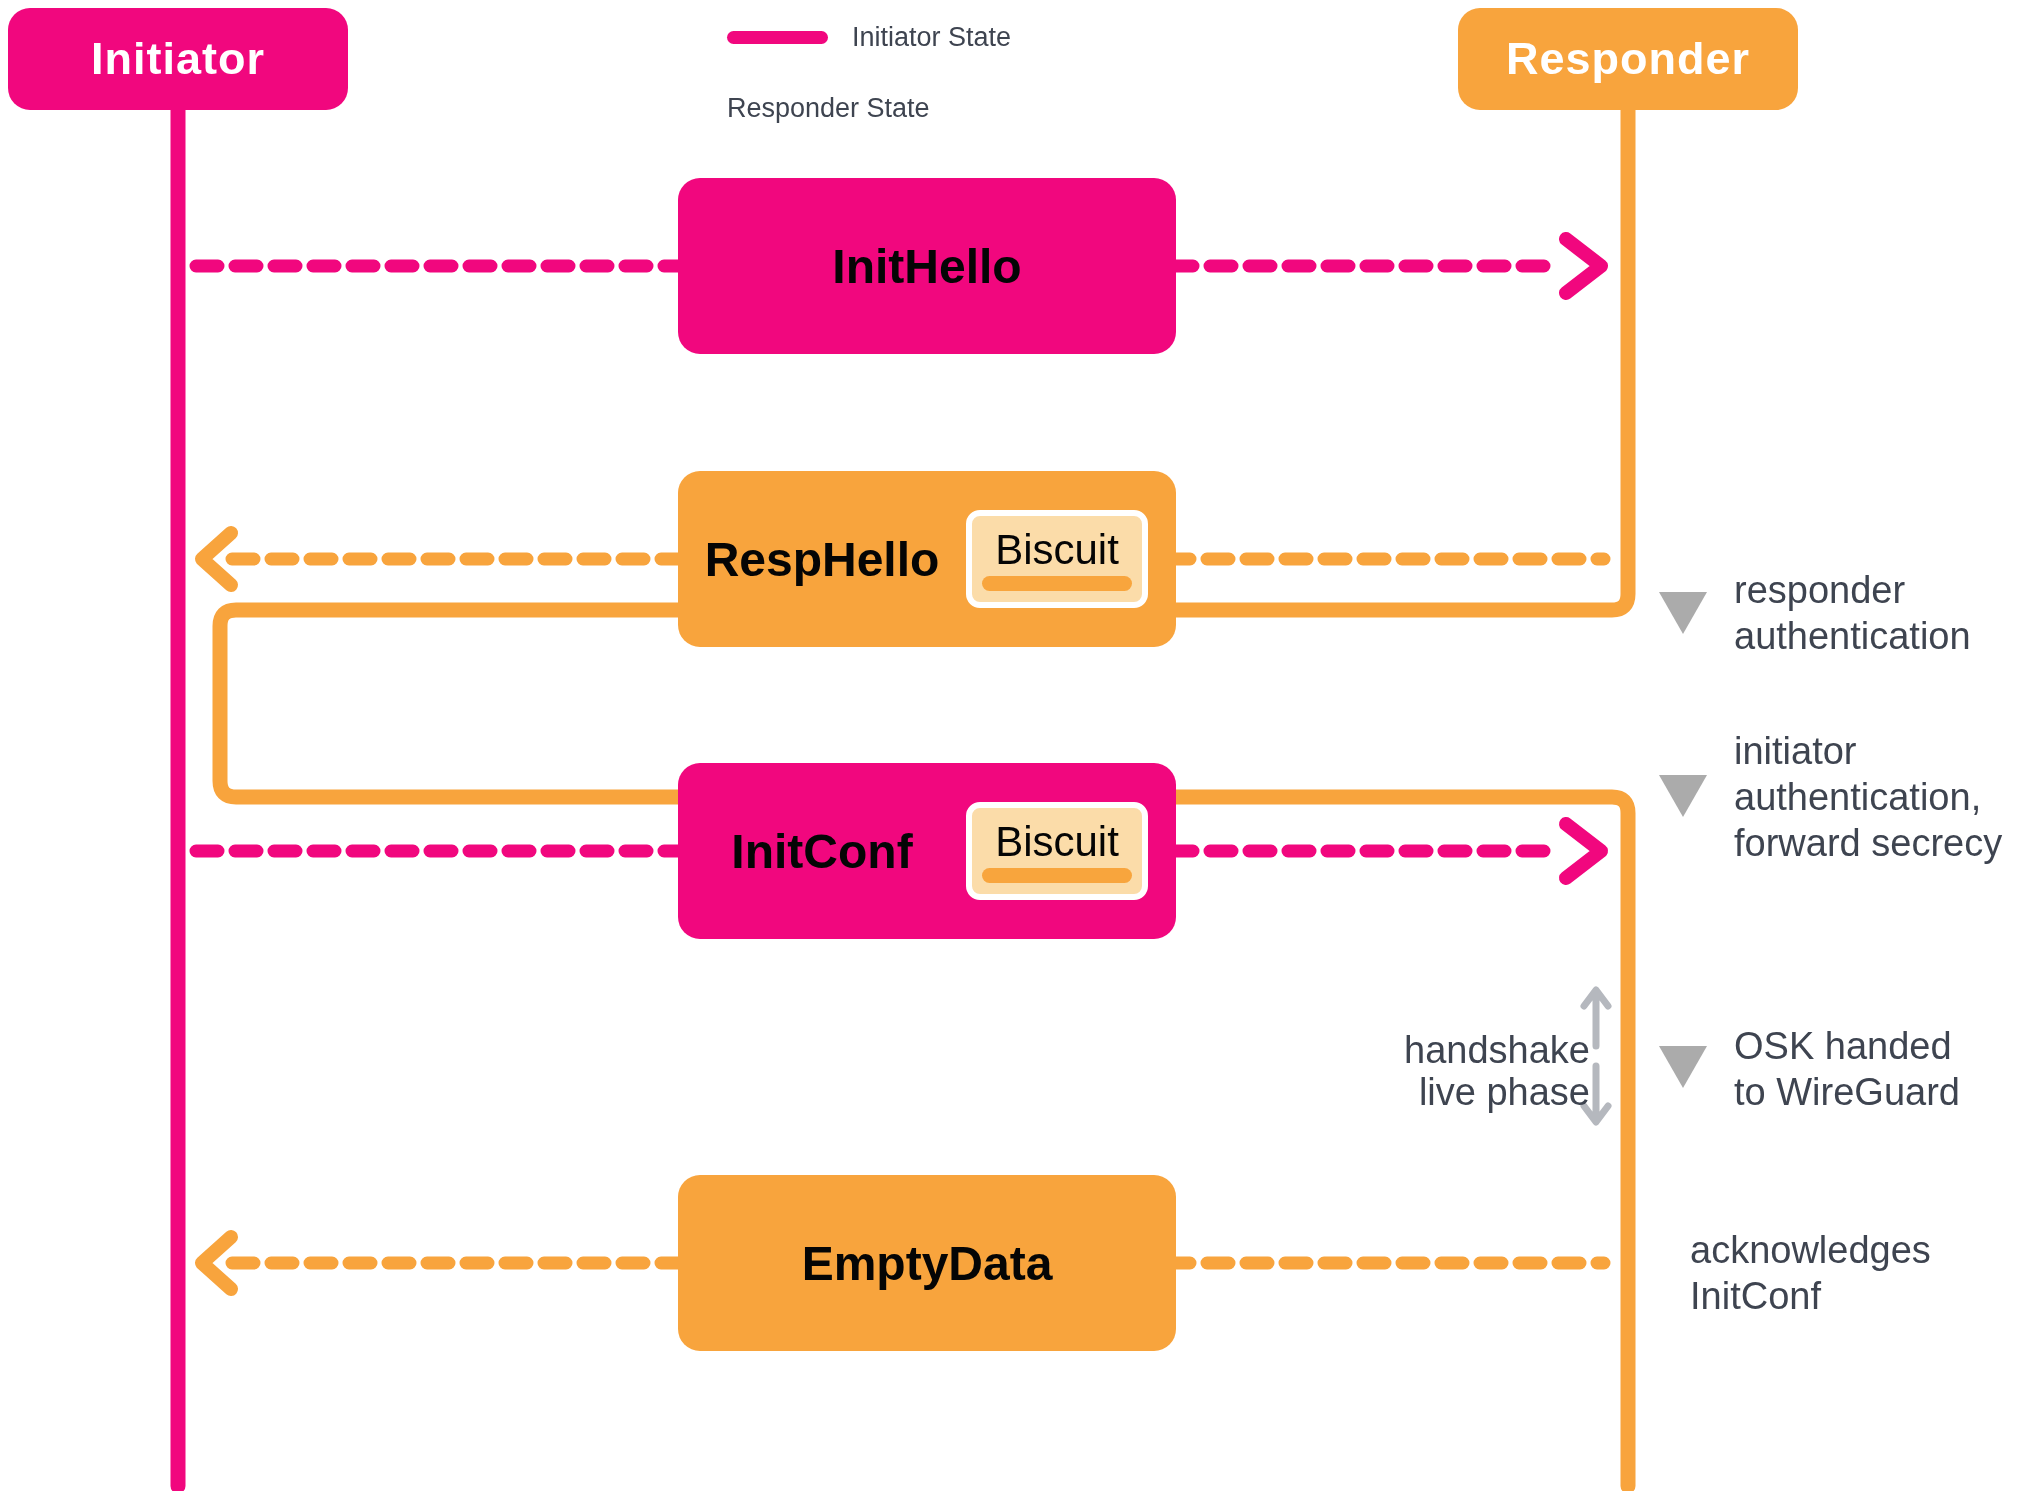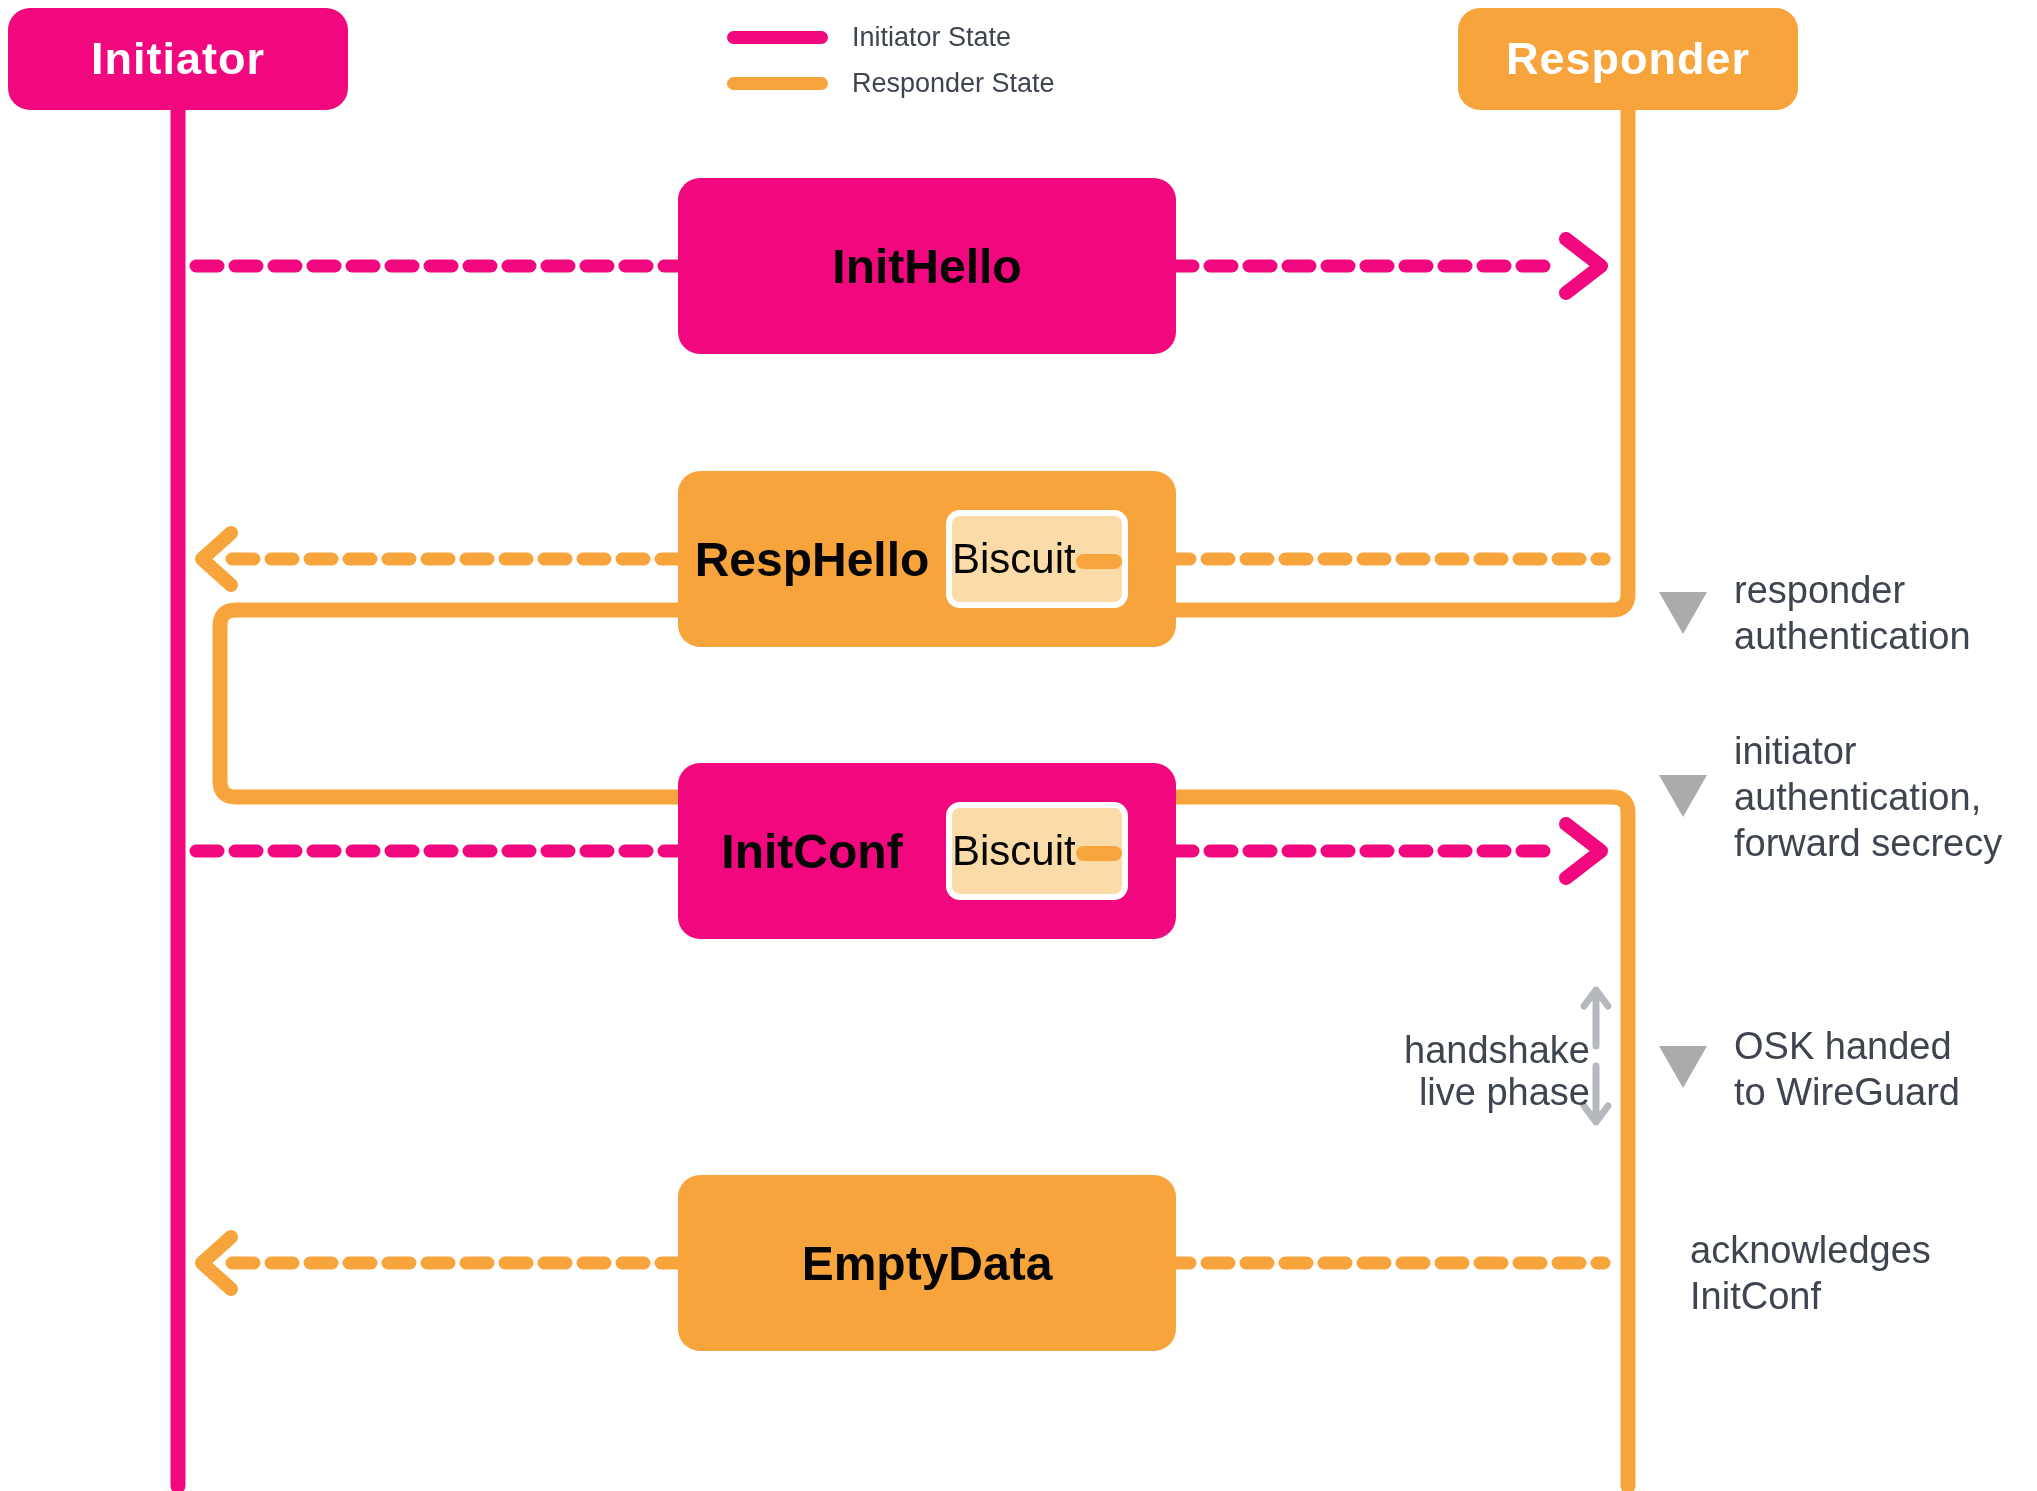--- a/index.html
+++ b/index.html
@@ -34,21 +34,21 @@
   
   .legend-row {
     position: absolute;
     left: 727px;
     height: 28px;
     display: flex;
     align-items: center;
     gap: 24px;
   }
   .legend-row.r1 { top: 23px; }
-  .legend-row.r2 { top: 69px; }
+  .legend-row.r2 { top: 69px; flex-direction: column; }
   .legend-swatch { width: 101px; height: 13px; border-radius: 7px; }
   .legend-swatch.pink   { background: #F1077E; }
   .legend-swatch.orange { background: #F8A43D; }
   .legend-label { font-size: 27px; color: #3E4450; white-space: nowrap; }
 
   
   .msg {
     position: absolute;
     left: 678px;
     width: 498px;
@@ -70,26 +70,26 @@
   .msg.inithello { top: 178px; }
   .msg.resphello { top: 471px; }
   .msg.initconf  { top: 763px; }
   .msg.emptydata { top: 1175px; }
 
   
   .chip {
     box-sizing: border-box;
     width: 182px;
     height: 98px;
-    margin-right: 48px;
+    margin-right: 28px;
     background: #FBDCA9;
     border: 6px solid #ffffff;
     border-radius: 14px;
     display: flex;
-    flex-direction: row;
+    flex-direction: column;
     align-items: center;
     justify-content: center;
   }
   .chip-label { font-size: 42px; line-height: 44px; color: #050505; }
   .chip-bar {
     width: 150px;
     height: 15px;
     border-radius: 8px;
     background: #F8A53D;
     margin-top: 4px;

